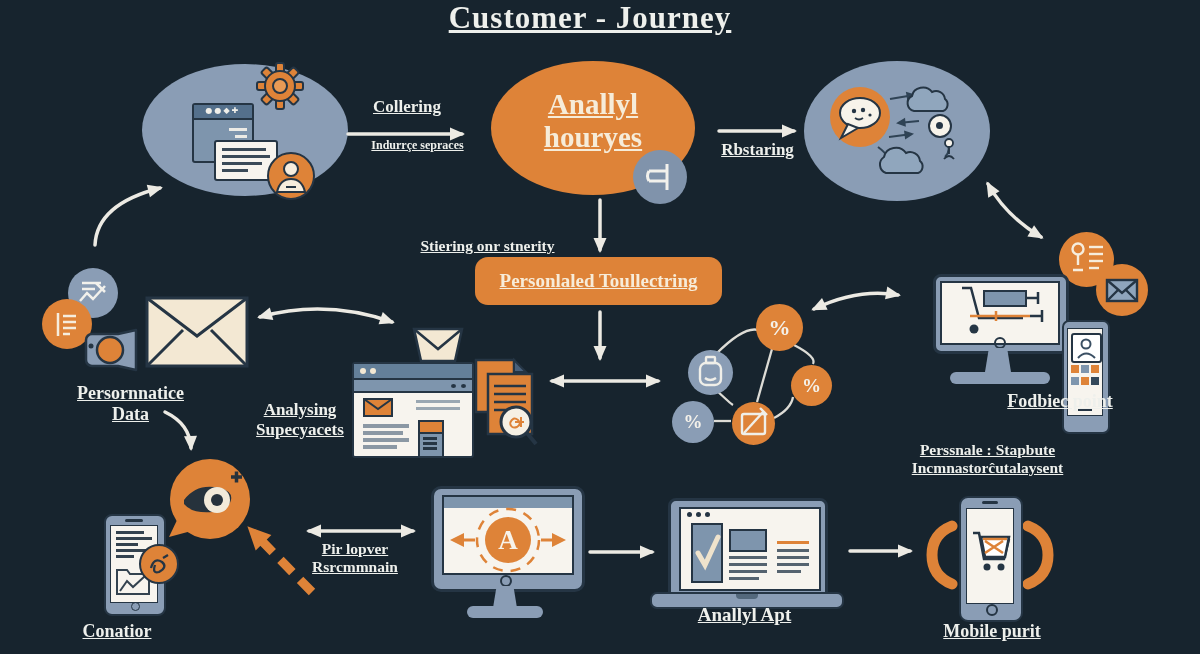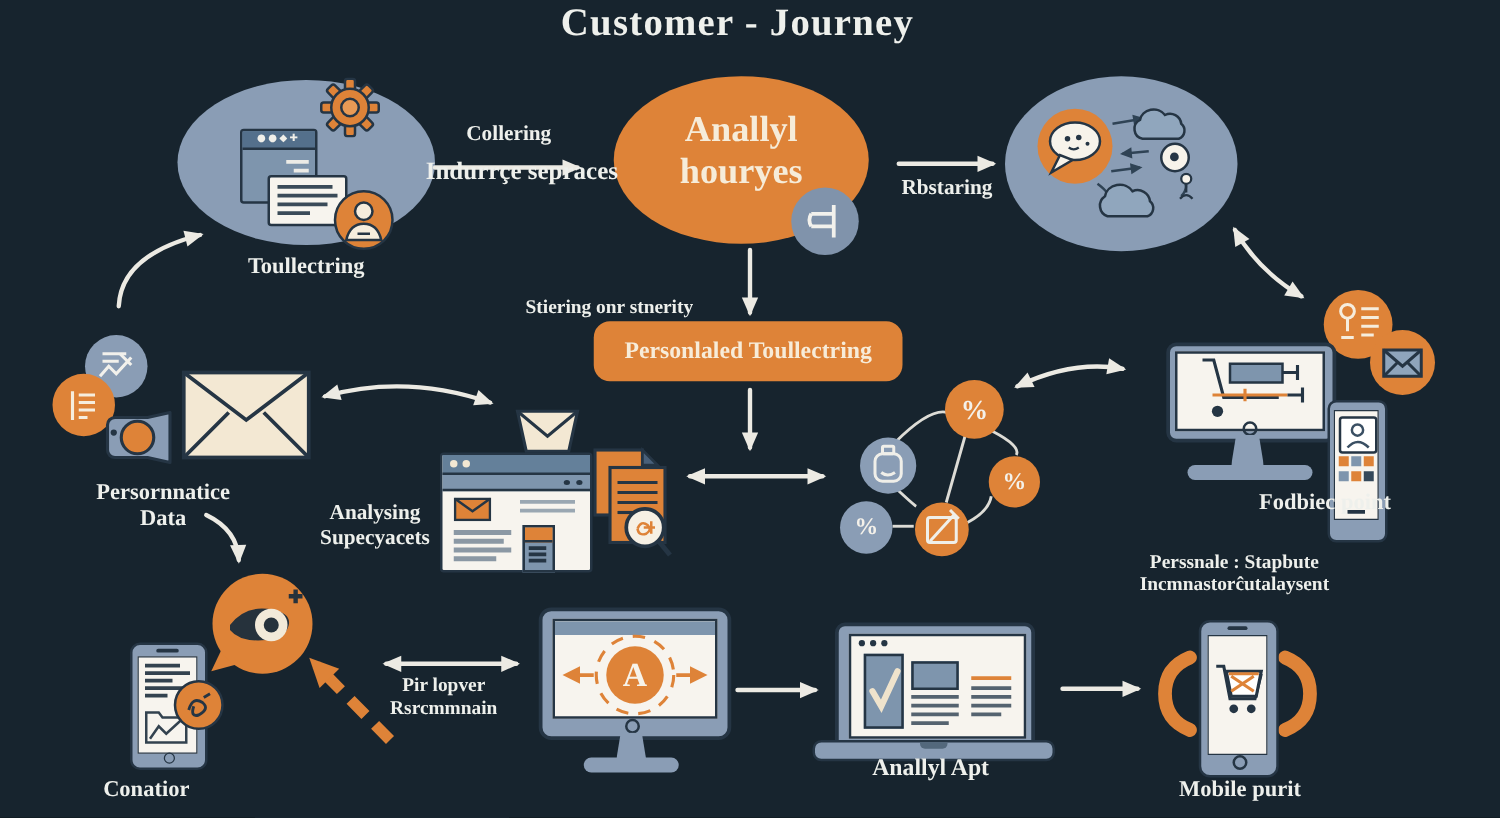--- a/index.html
+++ b/index.html
@@ -1,19 +1,19 @@
 <!DOCTYPE html>
 <html><head>
 <meta charset="utf-8">
 <style>
   html,body{margin:0;padding:0;background:#10191f;}
   #canvas{position:relative;width:1200px;height:654px;background:#17242e;overflow:hidden;
           font-family:"Liberation Serif","DejaVu Serif",serif;color:#eef0ec;}
   .n{position:absolute;}
-  .lbl{position:absolute;text-align:center;font-weight:bold;color:#eef0ec;line-height:1.15;}
+  .lbl{position:absolute;text-align:center;font-weight:bold;color:#eef0ec;line-height:1.15;text-decoration:underline;}
   .ell{position:absolute;border-radius:50%;}
   .pc{position:absolute;border-radius:50%;display:flex;align-items:center;justify-content:center;
       font-weight:bold;color:#f4f1ea;border:0;}
   svg{display:block;}
   .z1{z-index:1}.z2{z-index:2}.z3{z-index:3}
 </style>
 </head>
 <body>
 
 <div id="canvas">
@@ -97,24 +97,23 @@
         <circle cx="24" cy="24" r="7" fill="#e89a55"></circle>
     </g>
   </svg>
   <div class="n z3" style="left:267px;top:152px;width:44px;height:44px;background:#de8338;border:2px solid #253544;border-radius:50%;">
     <svg width="44" height="44" viewBox="0 0 44 44">
       <circle cx="22" cy="15" r="7" fill="#f6eddd" stroke="#253544" stroke-width="2"></circle>
       <path d="M8,38 q3,-13 14,-13 q11,0 14,13 z" fill="#f6eddd" stroke="#253544" stroke-width="2"></path>
       <line x1="17" y1="33" x2="27" y2="33" stroke="#253544" stroke-width="2"></line>
     </svg>
   </div>
-  <div class="lbl z3" style="left:145px;top:202px;width:200px;font-size:18px;">Toullectring</div>
 
   <div class="lbl z3" style="left:347px;top:97px;width:120px;font-size:17px;">Collering</div>
-  <div class="lbl z3" style="left:335px;top:126px;width:165px;font-size:20px;">Indurrçe sepraces</div>
+  <div class="lbl z3" style="left:335px;top:139px;width:165px;font-size:12px;">Indurrçe sepraces</div>
 
   <div class="lbl z3" style="left:491px;top:88px;width:204px;font-size:29px;color:#f6ecd9;">
     <div>Anallyl</div>
     <div>houryes</div>
   </div>
   <div class="n z3" style="left:633px;top:150px;width:54px;height:54px;background:#8093ab;border-radius:50%;">
     <svg width="54" height="54" viewBox="0 0 54 54">
       <g stroke="#f2f1ec" stroke-width="3" fill="none">
         <path d="M34,14 V40"></path>
           <path d="M16,21 H34"></path>

